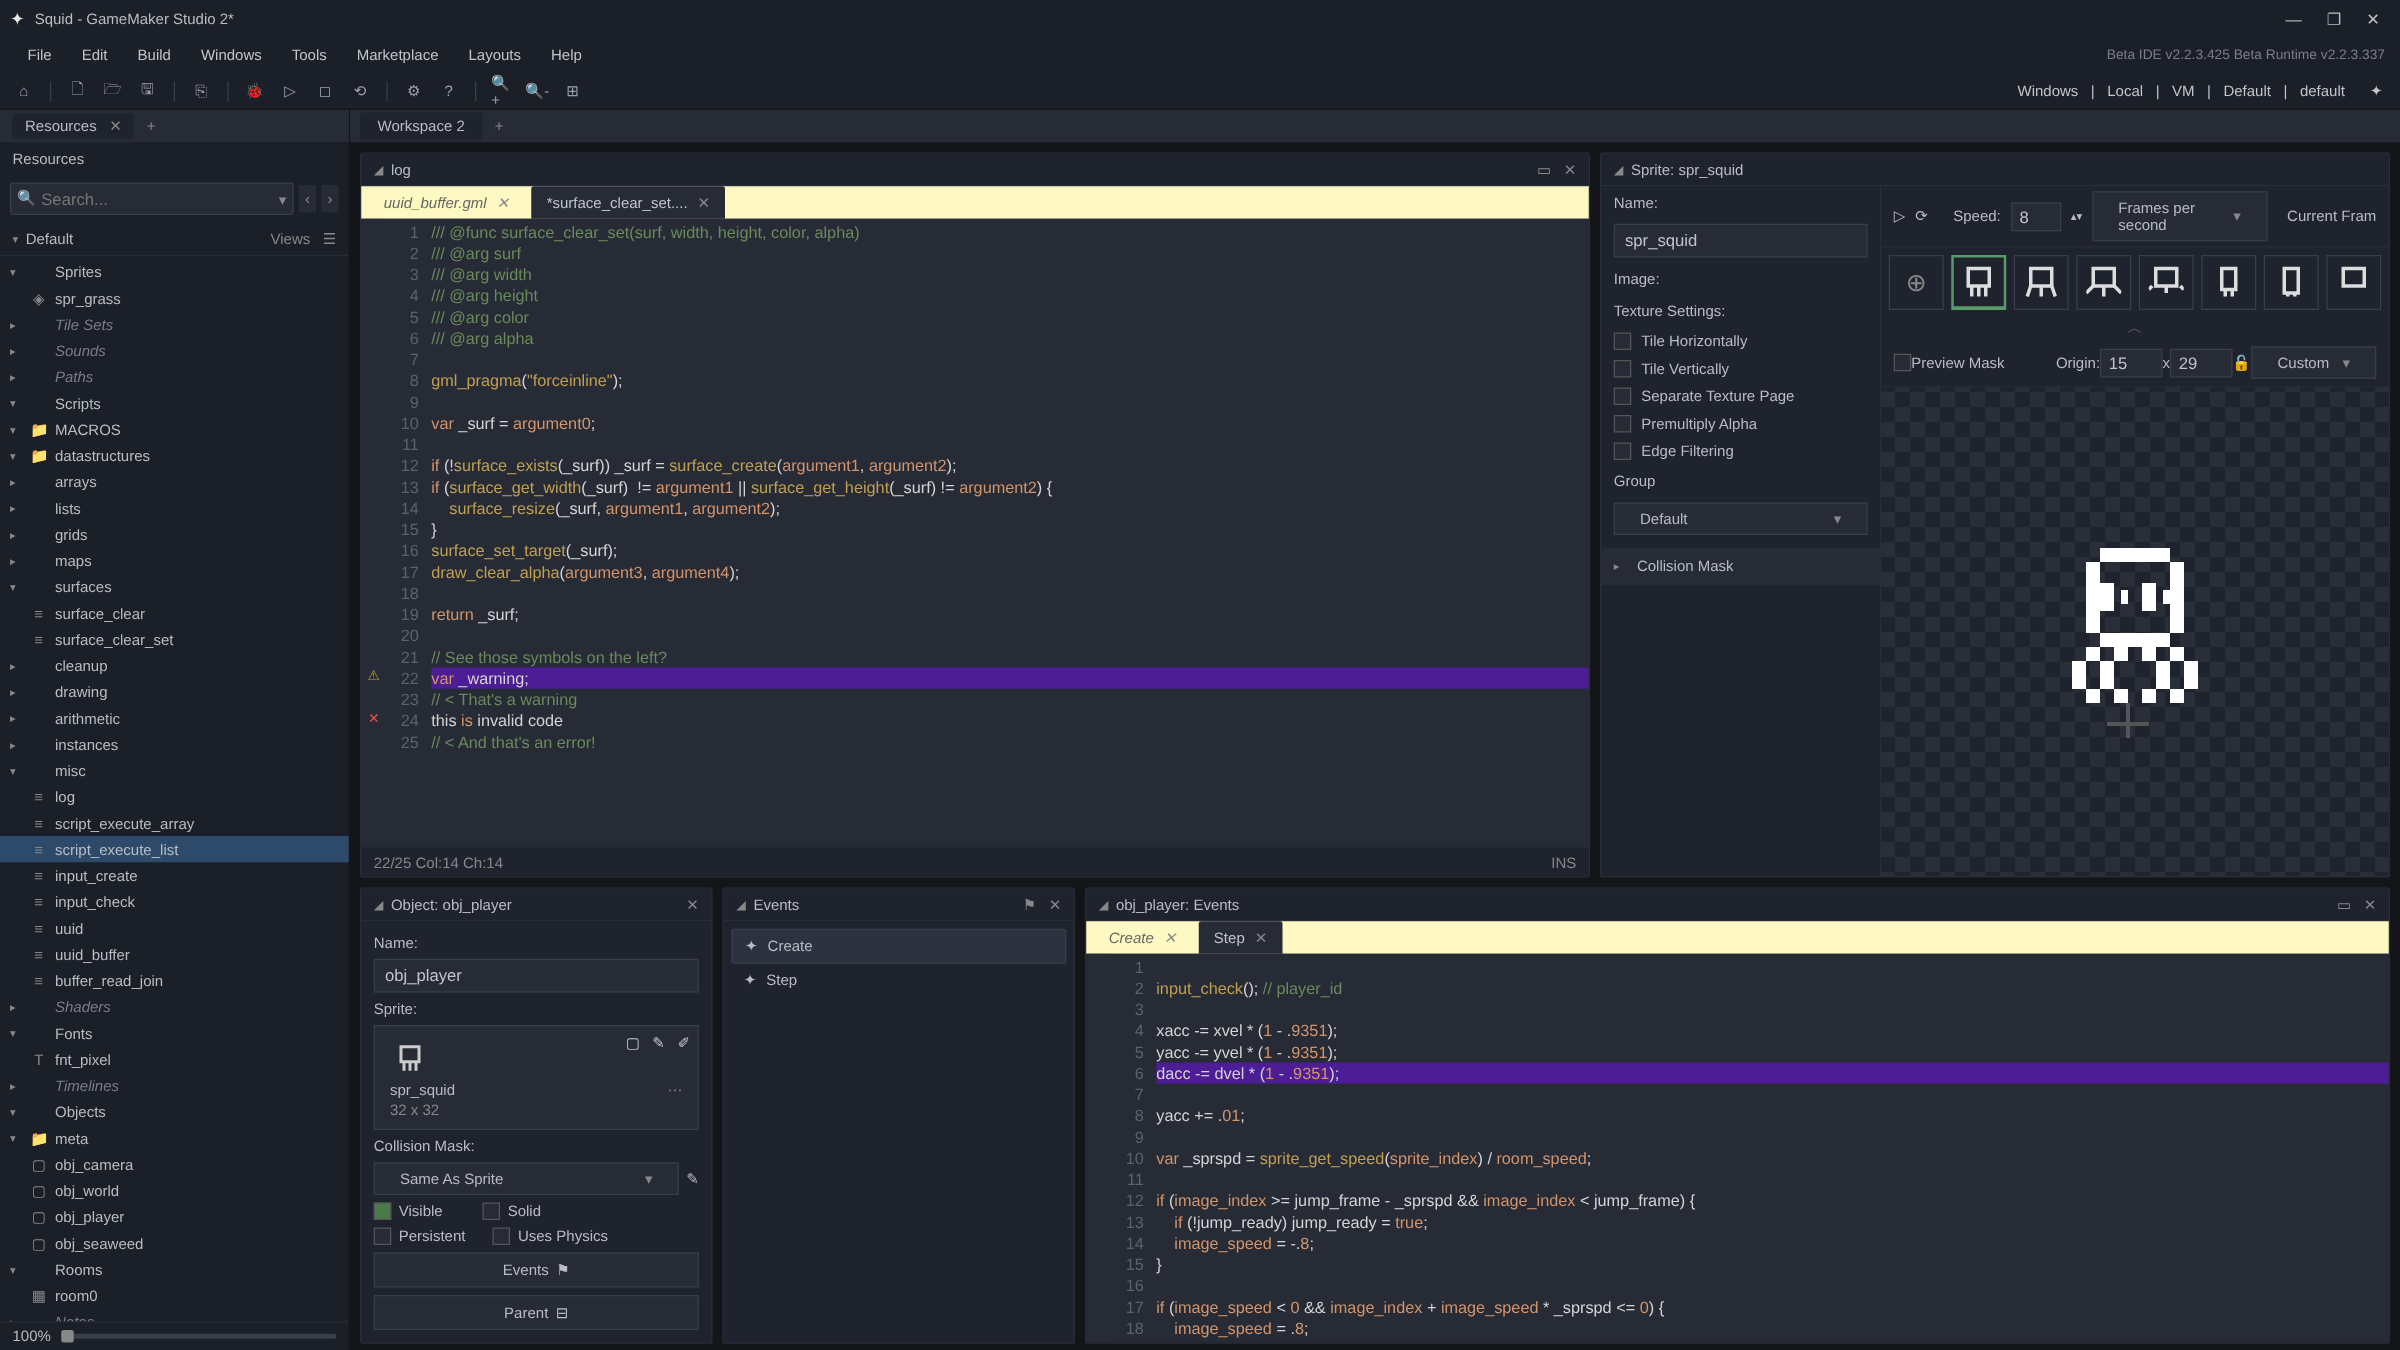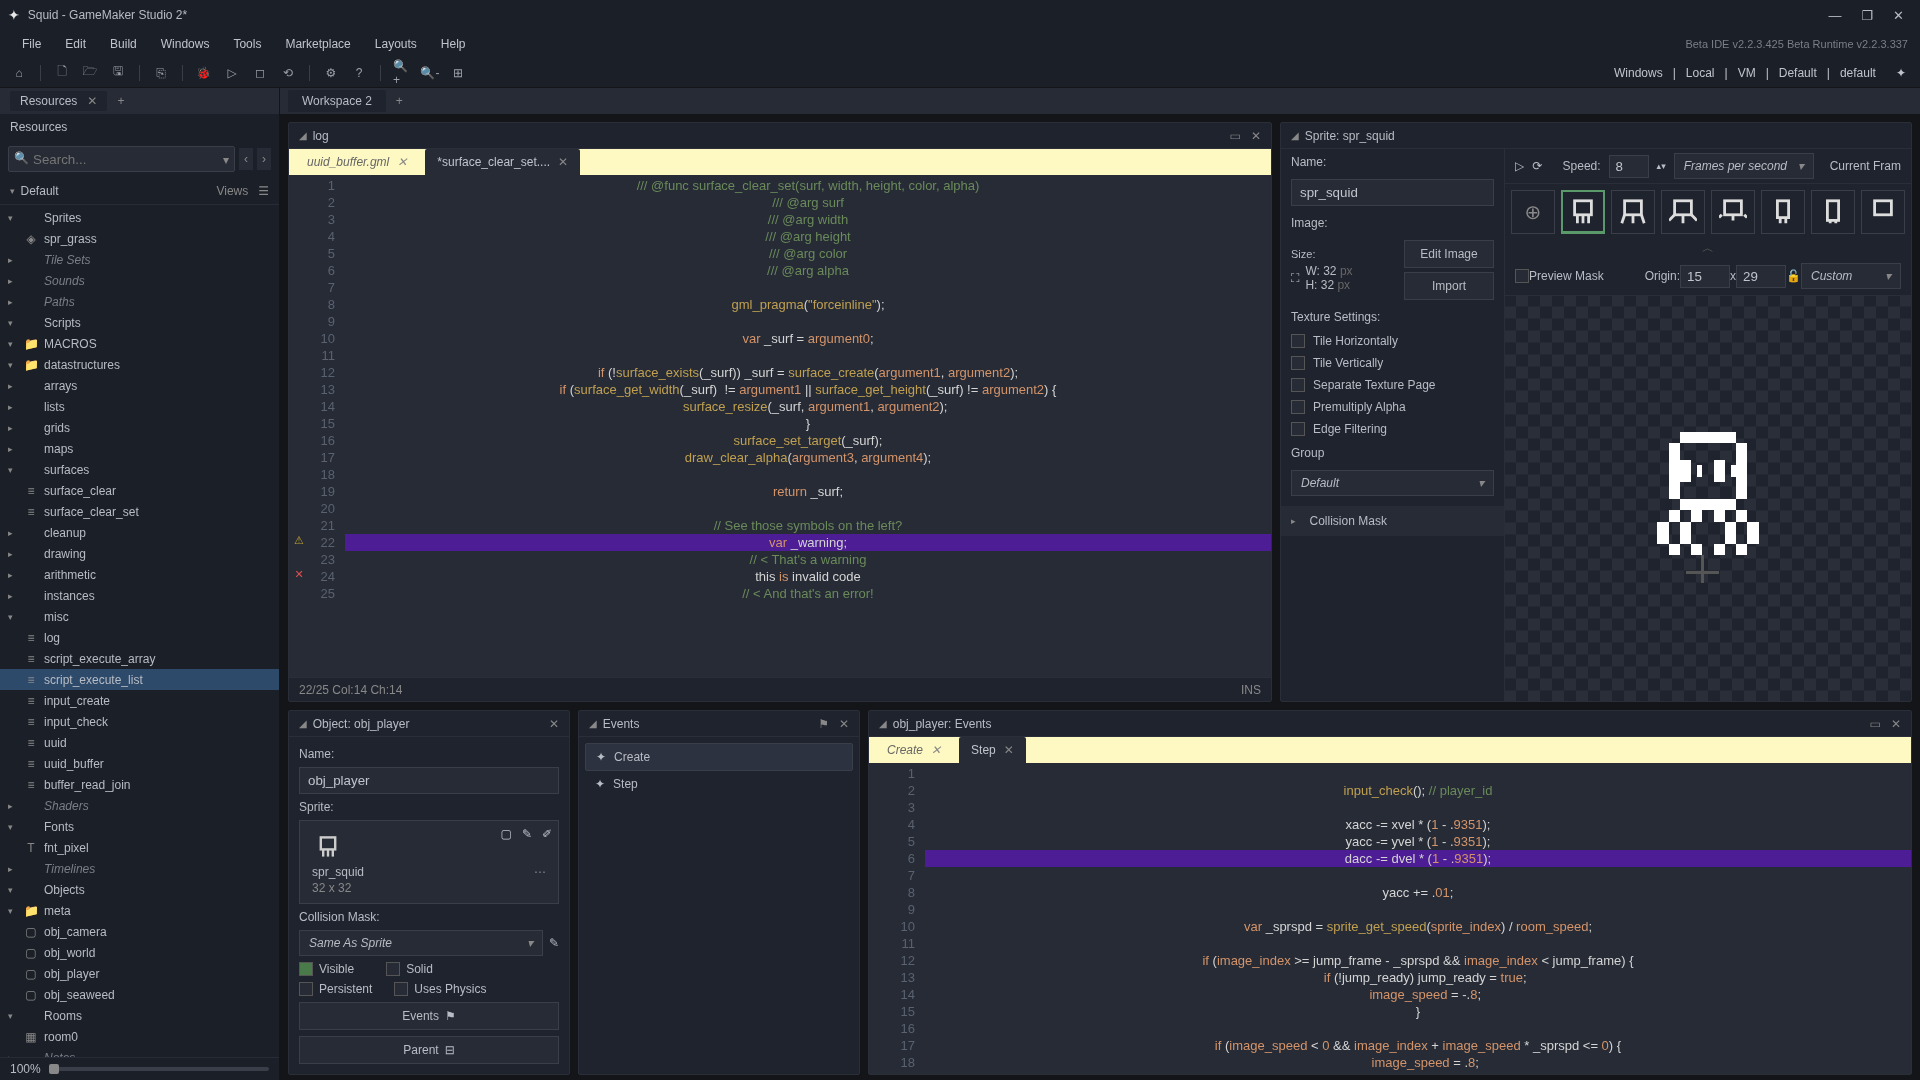--- a/index.html
+++ b/index.html
@@ -57,42 +57,42 @@
 .codetabs .ct { padding:4px 12px; display:flex; gap:8px; align-items:center; border-radius:2px 2px 0 0;}
 .codetabs .ct.inact { color:#666; font-style:italic;}
 .codetabs .ct.act { background:#262b36; color:#c0c4cc;}
 .codetabs .ct .cx { color:#888; cursor:pointer;}
 .editor { flex:1; display:flex; background:#262b36; font-family:Consolas,"Courier New",monospace; font-size:13px; overflow:hidden; position:relative;}
 .markers { width:20px; background:#262b36; padding-top:2px;}
 .markers div { height:17px; text-align:center; font-size:11px;}
 .gutter { width:36px; text-align:right; color:#5a6270; padding:2px 10px 2px 0;}
 .gutter div { height:17px; line-height:17px;}
 .code { flex:1; padding:2px 0; white-space:pre;}
-.code .ln { height:17px; line-height:17px;text-align:center;}
+.code .ln { height:17px; line-height:17px;}
 .code .ln.hl { background:#4c1d95;}
 .c-cmt { color:#6a8a5a;}
 .c-key { color:#d4946a;}
 .c-fn { color:#c0a050;}
 .c-str { color:#c0a050;}
 .c-num { color:#d4946a;}
 .c-var { color:#d4946a;}
 .c-pln { color:#d4d4d4;}
 .status { height:24px; padding:0 10px; display:flex; align-items:center; background:#1f232d; color:#888; border-top:1px solid #2a2e38;}
 .status .rt { margin-left:auto;}
 .bottom { display:grid; grid-template-columns: 290px 290px 1fr; grid-column:1/3; }
 .form { padding:10px; display:flex; flex-direction:column; gap:6px; overflow:auto;}
 .fld-lbl { color:#b8bcc4; }
 .fld-in { background:#272b35; border:1px solid #3a3e48; color:#c0c4cc; padding:5px 8px;}
 .spr-box { background:#272b35; border:1px solid #3a3e48; padding:6px; position:relative;}
 .spr-box .icons { position:absolute; right:6px; top:6px; display:flex; gap:10px; color:#c0c4cc;}
 .spr-box .thumb { width:32px; height:32px; margin:4px 0 2px 6px; display:flex; align-items:center; justify-content:center; color:#bbb;}
 .drow { display:flex; align-items:center; gap:6px;}
 .chk { width:14px; height:14px; border:1px solid #555; display:inline-block; background:#272b35;}
 .chk.on { background:#4a7a4a;}
-.dd-in { background:#272b35; border:1px solid #3a3e48; padding:5px 9px; display:flex; align-items:center;font-style:italic;}
+.dd-in { background:#272b35; border:1px solid #3a3e48; padding:5px 20px; display:flex; align-items:center;}
 .dd-in .ar { margin-left:auto; color:#888;}
 .btn { background:#272b35; border:1px solid #3a3e48; padding:6px; text-align:center; cursor:pointer; display:flex; align-items:center; justify-content:center; gap:6px;}
 .evlist { padding:6px;}
 .evitem { padding:6px 10px; display:flex; gap:8px; align-items:center; cursor:pointer;}
 .evitem.sel { background:#2d3240; border:1px solid #3a3e48; border-radius:2px;}
 .inspector { padding:0; display:flex; flex-direction:column; overflow:hidden;}
 .insp-row { display:flex; align-items:center; padding:4px 10px; gap:8px;}
 .insp-sec { padding:6px 10px; }
 .insp-lbl { color:#b8bcc4; min-width:50px;}
 .frames { display:flex; gap:6px; padding:6px; align-items:center;}
@@ -499,36 +499,20 @@
           <span class="ico">◢</span>
           <span>Sprite: spr_squid</span>
         </div>
         <div style="display:flex; flex:1; overflow:hidden;">
           <div style="width:260px; border-right:1px solid #2a2e38; display:flex; flex-direction:column;">
             <div class="insp-sec"><span class="insp-lbl">Name:</span></div>
             <div class="insp-row">
                 <input class="fld-in" style="flex: 1 1 0%;" value="spr_squid">
               </div>
             <div class="insp-sec"><span class="insp-lbl">Image:</span></div>
-            <div class="insp-row">
-              <div style="flex:1;">
-                <div style="font-size:11px;">Size:</div>
-                <div class="drow" style="margin-top:4px;">
-                    <span>⛶</span>
-                    <div>
-                      <div><span>W: 32</span> <span style="color:#666;">px</span></div>
-                      <div><span>H: 32</span> <span style="color:#666;">px</span></div>
-                    </div>
-                  </div>
-              </div>
-              <div style="display:flex;flex-direction:column;gap:4px;">
-                <div class="btn" style="width:90px;">Edit Image</div>
-                <div class="btn" style="width:90px;">Import</div>
-              </div>
-            </div>
             <div class="insp-sec"><span>Texture Settings:</span></div>
             <div class="insp-row">
                 <span class="chk"></span>
                 <span>Tile Horizontally</span>
               </div>
             <div class="insp-row">
                 <span class="chk"></span>
                 <span>Tile Vertically</span>
               </div>
             <div class="insp-row">

